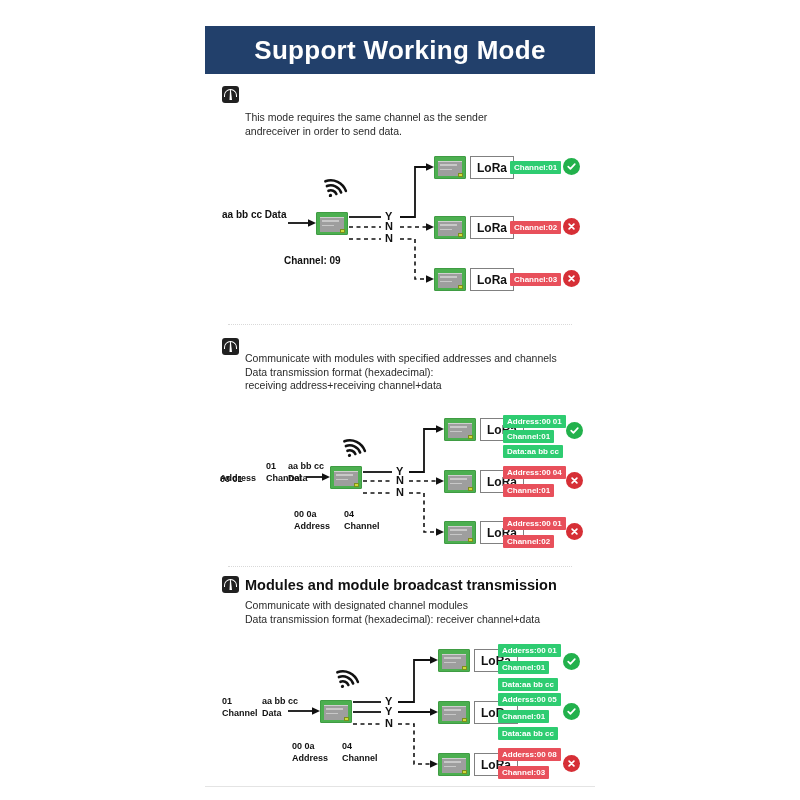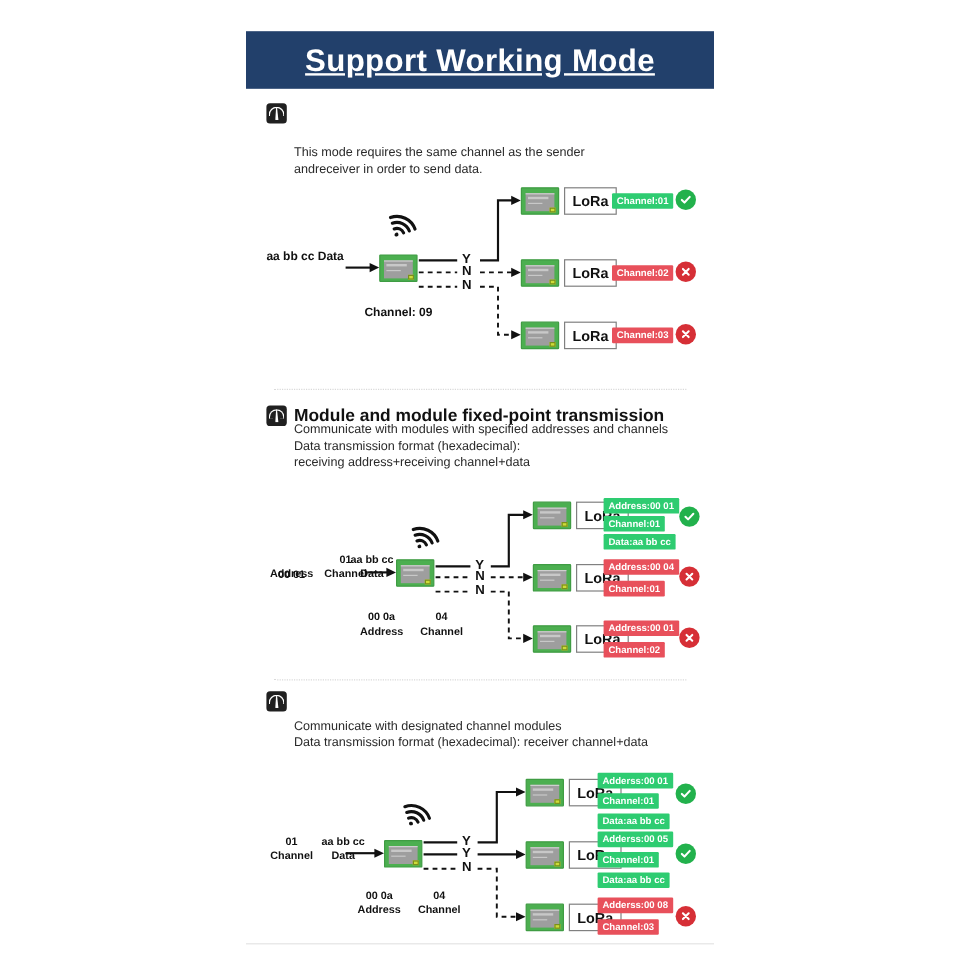--- a/index.html
+++ b/index.html
@@ -29,21 +29,20 @@
     display: flex;
     align-items: center;
     justify-content: center;
   }
   .header-title {
     color: #ffffff;
     font-size: 26px;
     font-weight: bold;
     letter-spacing: 0.3px;
     white-space: nowrap;
-    text-decoration: underline;
   }
 
   
   .section { position: absolute; left: 0; width: 800px; }
   .sec-head {
     position: absolute;
     left: 222px; top: 0;
     display: flex;
     align-items: center;
     gap: 6px;
@@ -105,21 +104,20 @@
 
   
   .diagram { position: absolute; left: 0; width: 800px; }
 
   .label {
     position: absolute;
     font-size: 10px;
     font-weight: bold;
     color: #111111;
     white-space: nowrap;
-    text-align: center;
     line-height: 12.5px;
   }
   .label.small { font-size: 9px; }
 
   
   .module {
     position: absolute;
     width: 32px; height: 23px;
     background: #4caf50;
     border: 1.2px solid #3f9c43;
@@ -230,21 +228,21 @@
 <div class="page">
 
   <div class="header-bar">
     <div class="header-title">Support Working Mode</div>
   </div>
 
   <div class="section" style="top:86px">
     <div class="sec-head">
       <span class="antenna-icon"></span>
     </div>
-    <div class="sec-desc" style="top:35px">This mode requires the same channel as the sender
+    <div class="sec-desc" style="top:25px">This mode requires the same channel as the sender
 andreceiver in order to send data.</div>
   </div>
 
   <div class="diagram" style="top:145px">
 
     <div class="label" style="left:222px; top:64px; width:62px;">aa bb cc
 Data</div>
     <div class="module" style="left:316px; top:67px;">
       <div class="shield"></div>
         <div class="pad"></div>
@@ -317,21 +315,20 @@
           <path d="M3.1 3.1 L7.9 7.9 M7.9 3.1 L3.1 7.9" stroke="#fff" stroke-width="1.7" stroke-linecap="round"></path>
         </svg>
     </div>
   </div>
 
   <div class="divider" style="top:324px"></div>
 
   <div class="section" style="top:338px">
     <div class="sec-head">
       <span class="antenna-icon"></span>
-      <span class="sec-title">Module and module fixed-point transmission</span>
     </div>
     <div class="sec-desc" style="top:14px">Communicate with modules with specified addresses and channels
 Data transmission format (hexadecimal):
 receiving address+receiving channel+data</div>
   </div>
 
   <div class="diagram" style="top:415px">
 
     <div class="label small" style="left:220px; top:58px; width:46px;">00 01</div>
     <div class="label small" style="left:220px; top:57px; width:46px;">Address</div>
@@ -418,20 +415,21 @@
           <path d="M3.1 3.1 L7.9 7.9 M7.9 3.1 L3.1 7.9" stroke="#fff" stroke-width="1.7" stroke-linecap="round"></path>
         </svg>
     </div>
   </div>
 
   <div class="divider" style="top:566px"></div>
 
   <div class="section" style="top:576px">
     <div class="sec-head">
       <span class="antenna-icon"></span>
+      <span class="sec-title">Modules and module broadcast transmission</span>
     </div>
     <div class="sec-desc" style="top:23px">Communicate with designated channel modules
 Data transmission format (hexadecimal): receiver channel+data</div>
   </div>
 
   <div class="diagram" style="top:640px">
     <div class="label small" style="left:222px; top:55px; width:42px;">01</div>
     <div class="label small" style="left:222px; top:67px; width:42px;">Channel</div>
     <div class="label small" style="left:262px; top:55px; width:48px;">aa bb cc</div>
     <div class="label small" style="left:262px; top:67px; width:48px;">Data</div>

